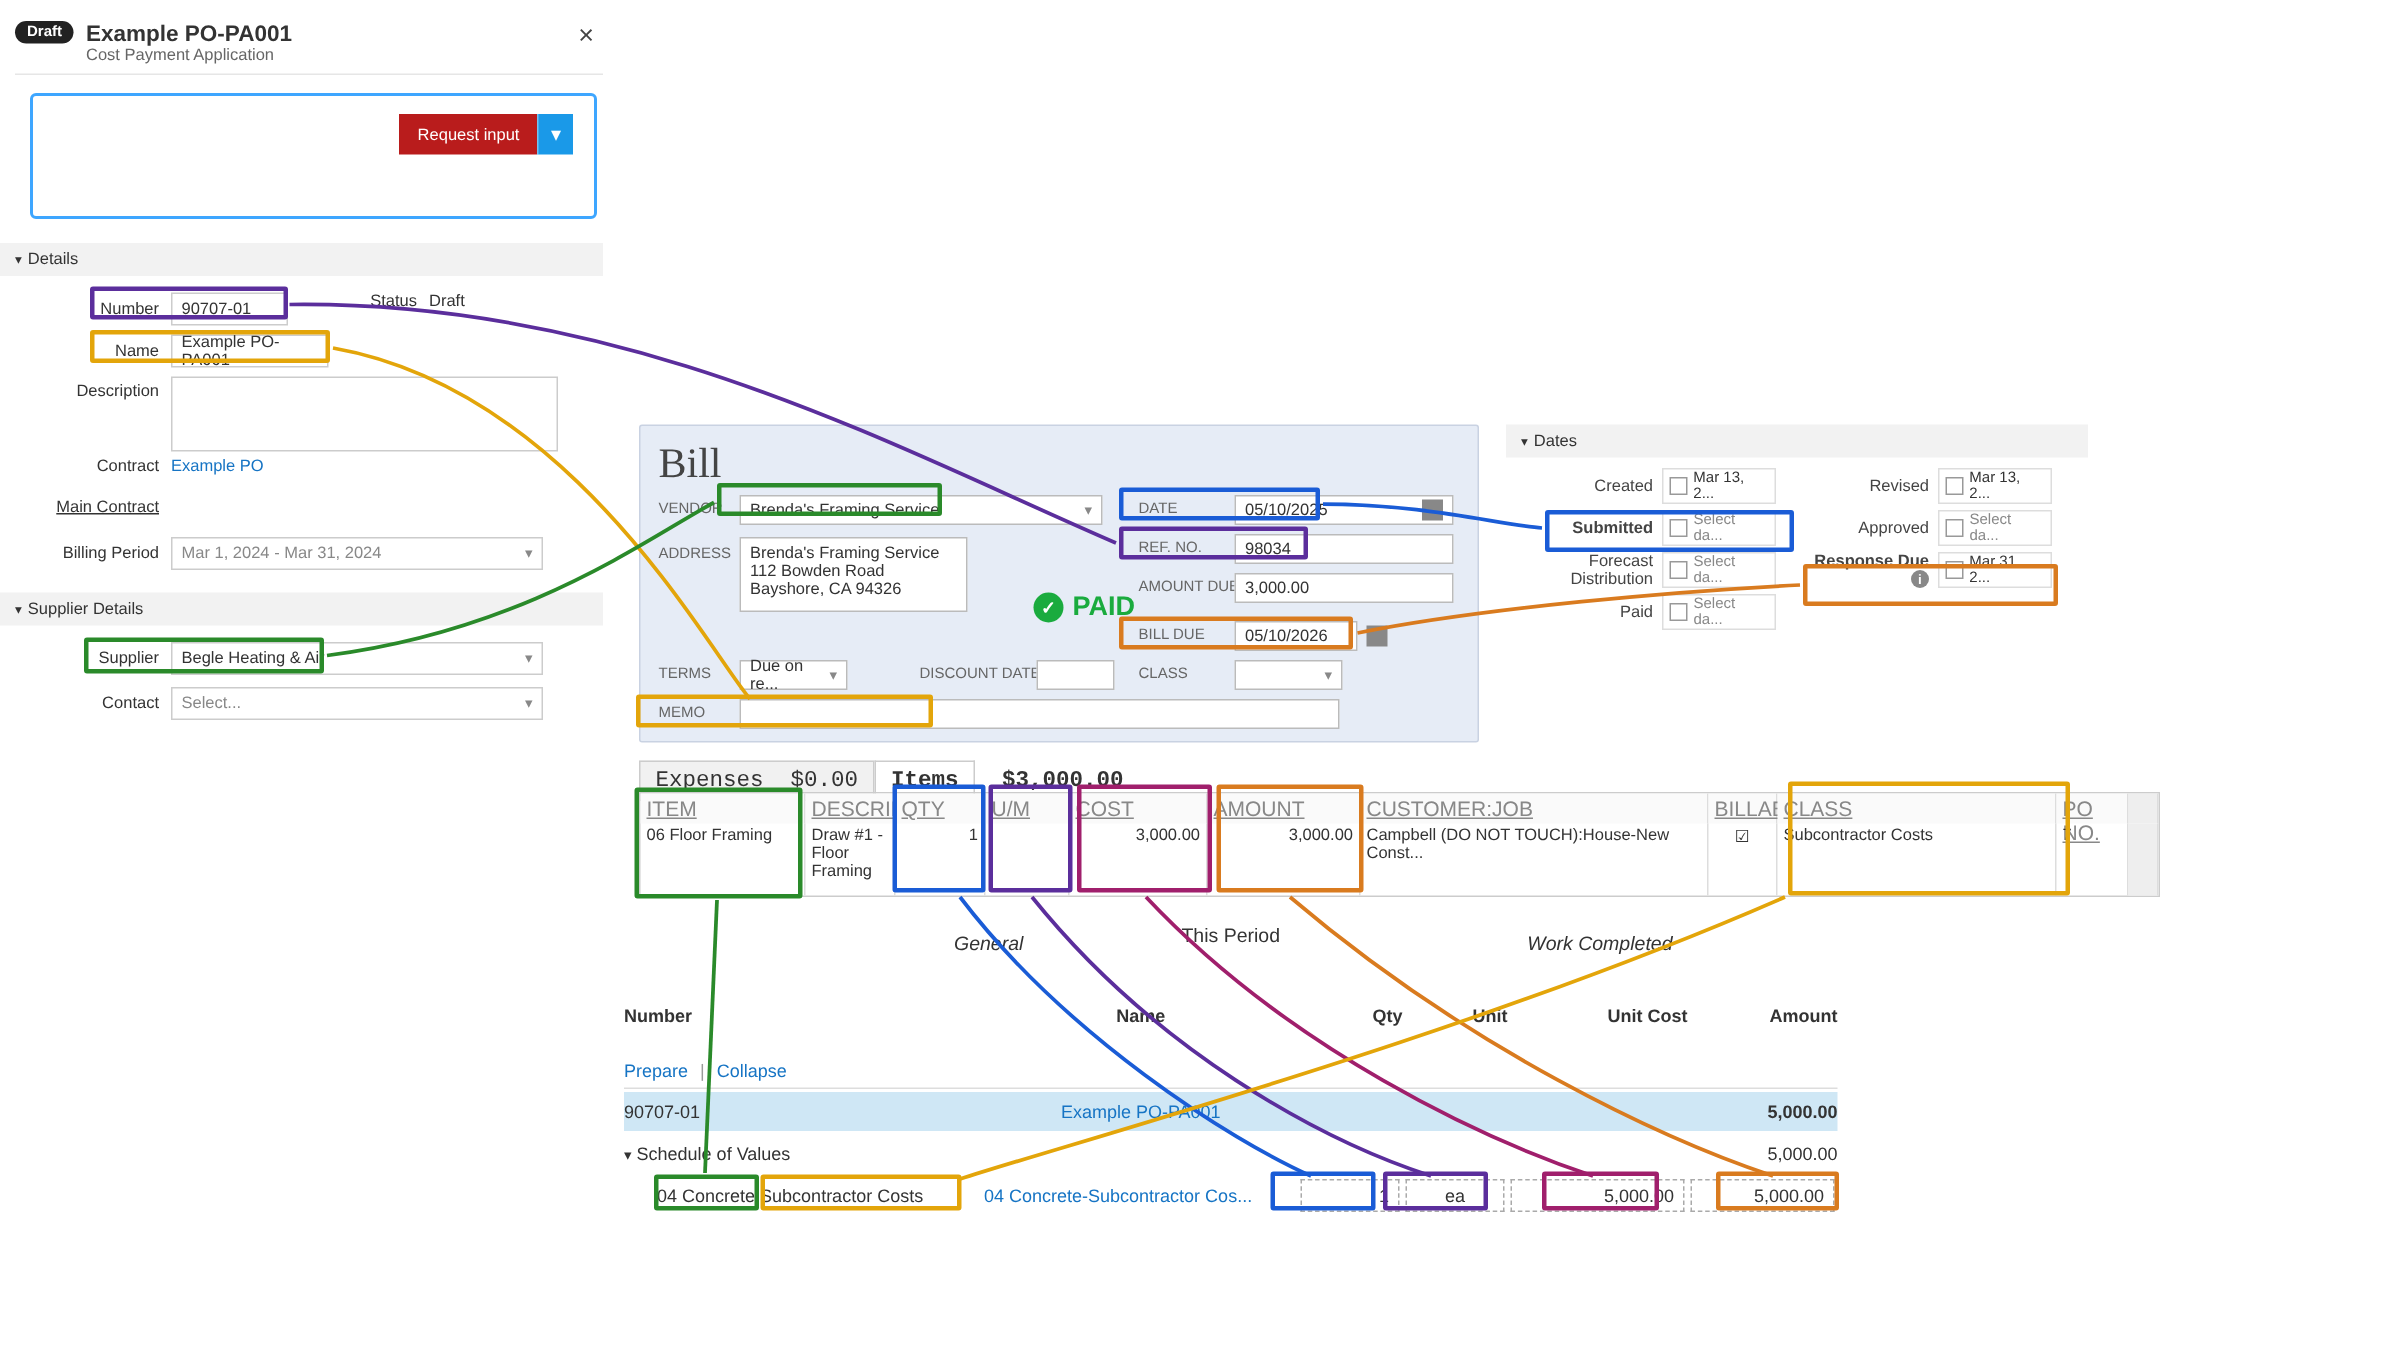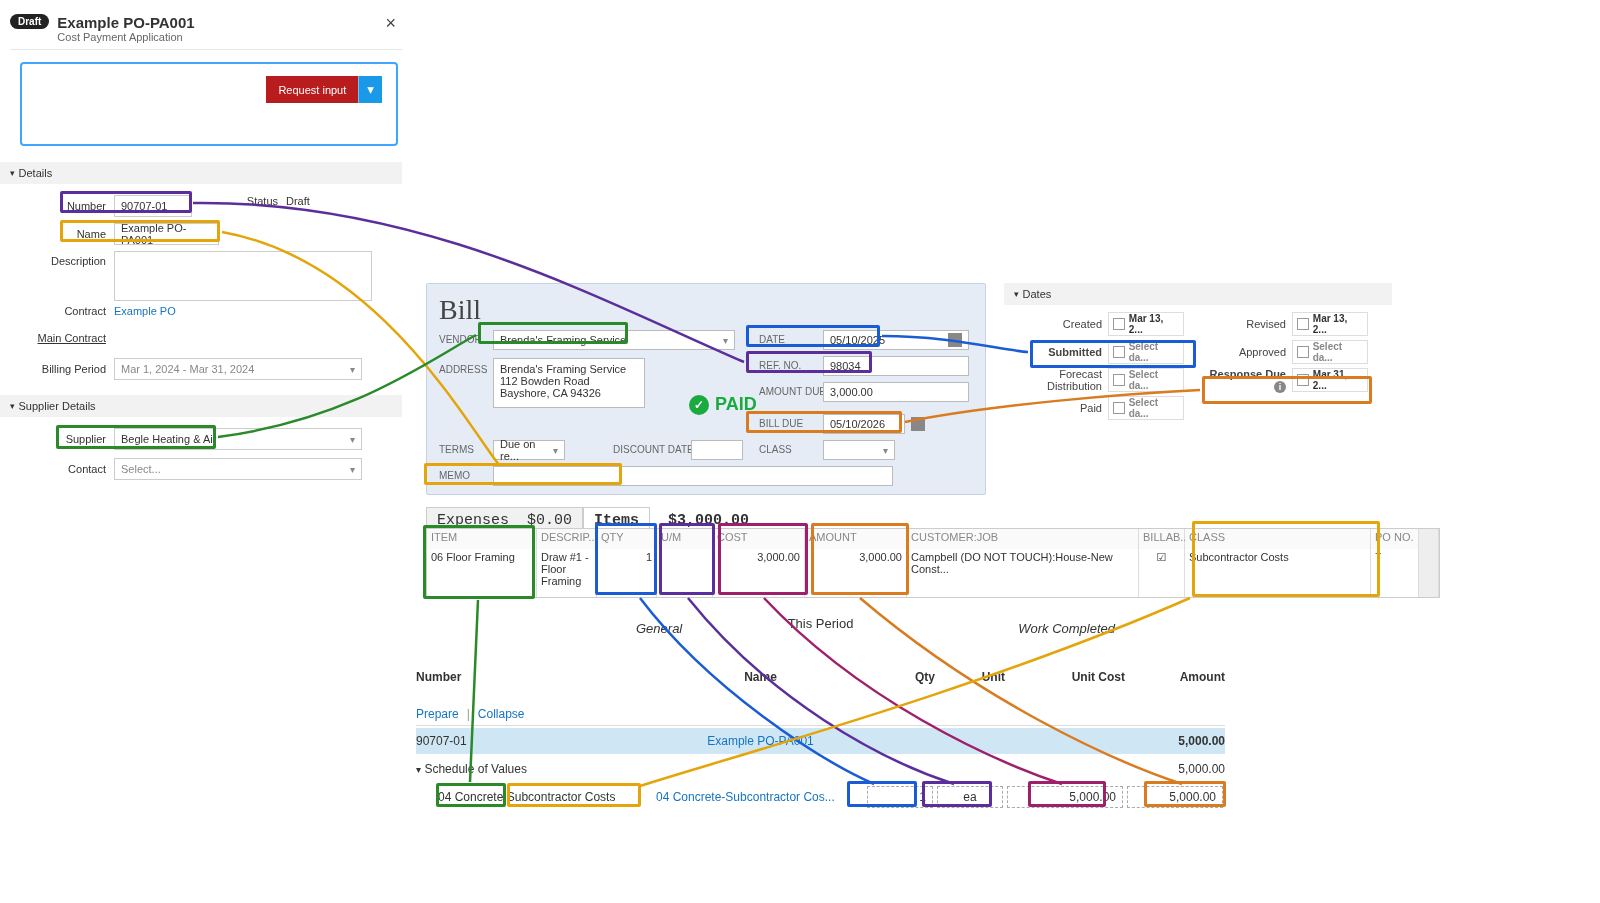--- a/index.html
+++ b/index.html
@@ -125,33 +125,33 @@
   .tab.active { background: #fff; font-weight: 700; border-bottom-color: #fff; }
   .tab-extras { padding-left: 18px; font-weight: 700; }
   .items-table {
     position: absolute; left: 426px; top: 528px; width: 1014px; height: 70px;
     border: 1px solid #ccc; display: grid;
     grid-template-columns: 110px 60px 60px 56px 92px 102px 232px 46px 186px 48px 1fr;
     grid-template-rows: 20px 1fr;
     font-size: 10px;
   }
   .items-table div { border-right: 1px solid #ddd; padding: 2px 4px; }
-  .items-table .hdr { background:#fafafa; color:#888; font-size:11px; }
+  .items-table .hdr { background:#fafafa; color:#888; font-size:14px;text-decoration:underline; }
   .items-table .val { font-size:11px; }
   .items-table .r { text-align:right; }
   .items-table .chk { text-align:center; } 
 
   
   .dates-bar { left: 1004px; top: 283px; width: 388px; }
   .dates-body { position:absolute; left:1004px; top:310px; width:388px; }
   .date-row { display:flex; align-items:center; gap:6px; font-size:11px; height:28px; }
   .date-row label { text-align:right; color:#444; }
   .date-input {
     border:1px solid #ddd; height:24px; width:76px; font-size:10px; color:#888;
-    display:flex; align-items:center; gap:4px; padding:0 4px; background:#fff;font-weight:bold;
+    display:flex; align-items:center; gap:4px; padding:0 4px; background:#fff;
   }
   .date-input.filled { color:#333; }
   .date-ico { width:12px;height:12px;border:1px solid #999;display:inline-block;position:relative;}
   .dates-cols { display:grid; grid-template-columns: 1fr 1fr; column-gap: 20px; }
   .bold { font-weight:700; }
   .info-dot { width:12px;height:12px;border-radius:50%;display:inline-flex;align-items:center;justify-content:center;background:#888;color:#fff;font-size:9px;margin-left:2px; }
 
   
   .sov-head1 { position:absolute; left:416px; top:621px; width:809px; height:24px;
     display:flex; justify-content:space-between; font-style:italic; font-size:13px; }

